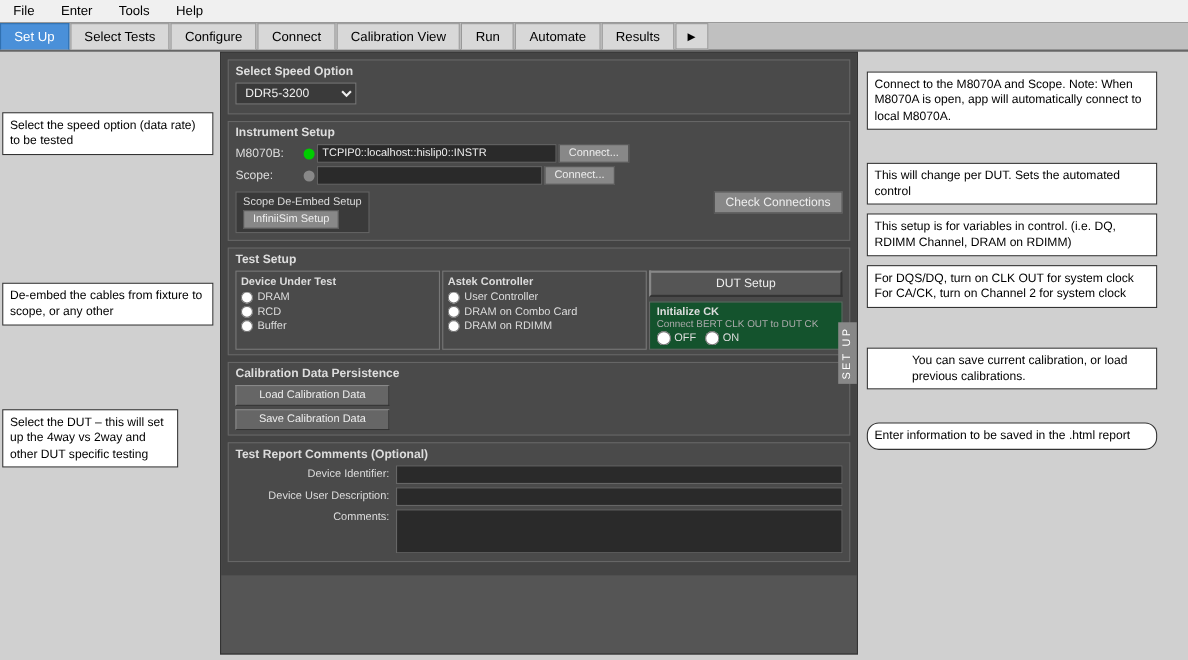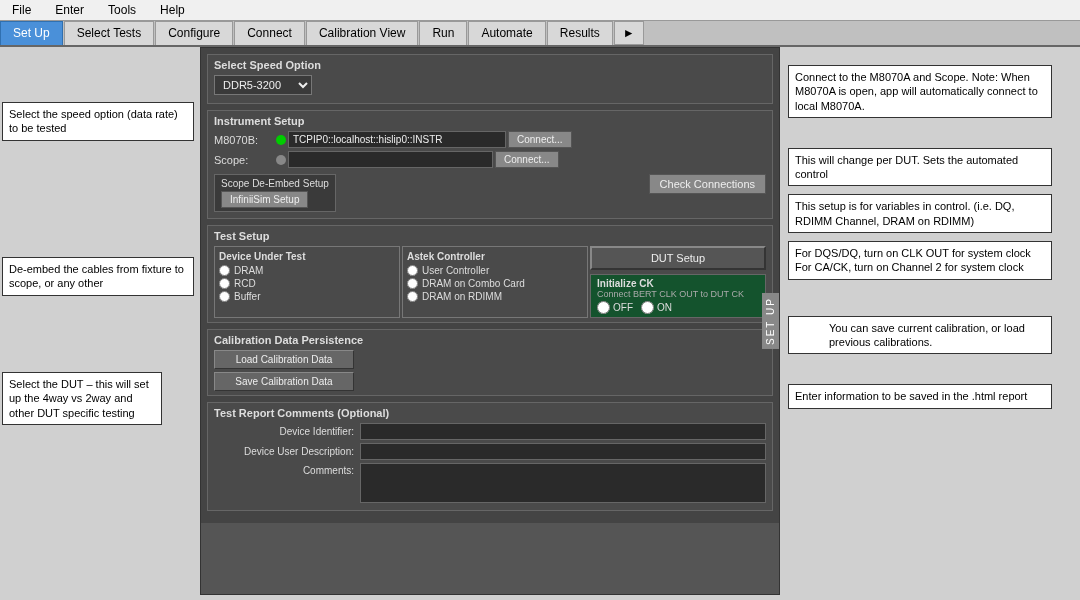--- a/index.html
+++ b/index.html
@@ -126,21 +126,21 @@
       font-weight: bold;
     }
 
     
     .speed-select {
       background: #3a3a3a;
       border: 1px solid #777;
       color: #eee;
       padding: 2px 4px;
       font-size: 11px;
-      width: 98px;
+      width: 110px;
     }
     .speed-row {
       display: flex;
       align-items: center;
       gap: 6px;
       margin: 4px 0;
     }
 
     
     .instrument-row {
@@ -516,18 +516,18 @@
     <div class="right-annotation">
       <span>This setup is for variables in control. (i.e. DQ, RDIMM Channel, DRAM on RDIMM)</span>
     </div>
     <div class="right-annotation">
       <span style="white-space:pre-line;">For DQS/DQ, turn on CLK OUT for system clock
 For CA/CK, turn on Channel 2 for system clock</span>
     </div>
     <div class="right-annotation" style="margin-top:36px;padding-left:40px;">
       <span>You can save current calibration, or load previous calibrations.</span>
     </div>
-    <div class="right-annotation" style="margin-top:30px;">
+    <div class="right-annotation" style="margin-top:30px;border-radius:11px;">
       <span>Enter information to be saved in the .html report</span>
     </div>
   </div>
 
 </div>
 
 </body></html>

